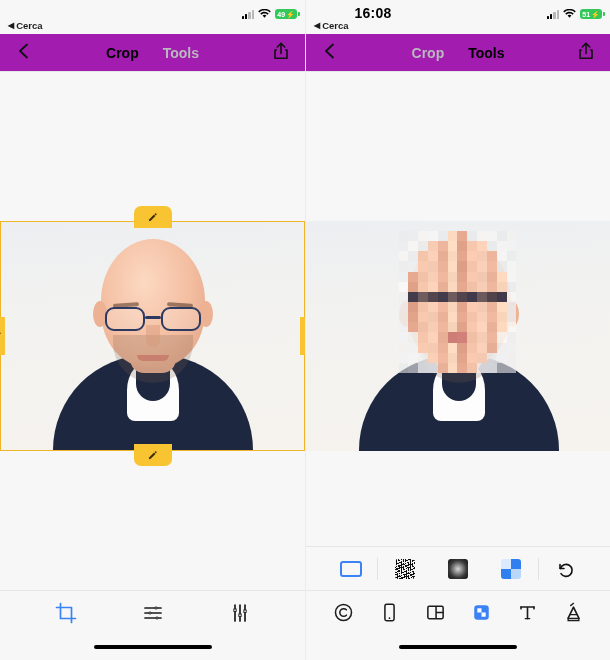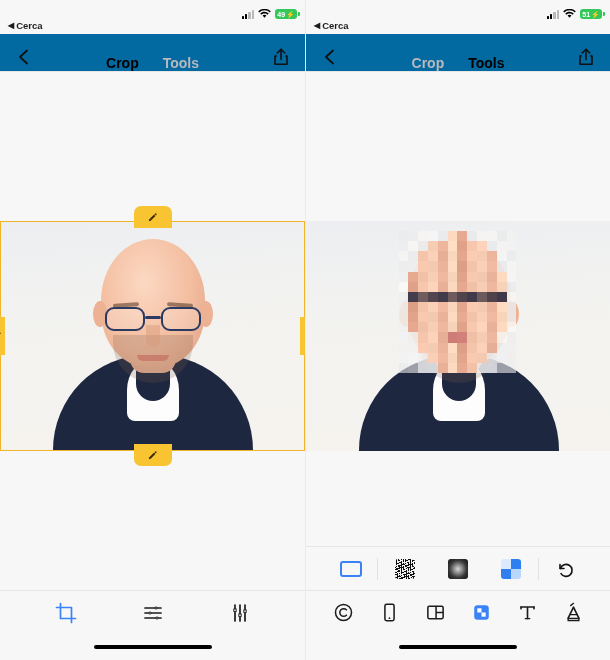--- a/index.html
+++ b/index.html
@@ -56,23 +56,23 @@
   }
   .batt::after{
     content:""; position:absolute; right:-2.5px; top:3px;
     width:1.6px; height:4px; background:#34c759; border-radius:0 1px 1px 0;
   }
   .batt .bolt{ margin-left:1px; font-size:7px; line-height:1; }
 
   
   .navbar {
     height:38px; flex:none;
-    display:flex; align-items:flex-end;
+    display:flex; align-items:center;
     padding:0 14px;
-    background:#0369a1;
+    background:#a21caf;
     border-bottom:1px solid #e6e6e6;
     position:relative;
   }
   .nav-back { width:20px; cursor:pointer; }
   .nav-tabs {
     position:absolute; left:0; right:0;
     display:flex; justify-content:center; gap:24px;
     pointer-events:none;
   }
   .nav-tabs > * { pointer-events:auto; }
@@ -384,20 +384,21 @@
     </div>
   </div>
 
   <div class="panel right">
 
     <div class="statusbar">
       <div class="back-app">
         <span class="back-tri">◀</span>
         <span>Cerca</span>
       </div>
+      <div class="clock">16:08</div>
       <div class="status-right">
         <span class="sig">
             <i></i>
             <i></i>
             <i></i>
             <i></i>
           </span>
         <svg class="wifi" viewBox="0 0 16 12">
           <path d="M8 10.6 5.6 7.9a3.6 3.6 0 0 1 4.8 0z" fill="#000"></path>
           <path d="M8 5.3c1.5 0 2.9.6 3.9 1.5l1.3-1.5A7.7 7.7 0 0 0 8 3.3c-2 0-3.9.8-5.2 2l1.3 1.5C5.1 5.9 6.5 5.3 8 5.3z" fill="#000"></path>

